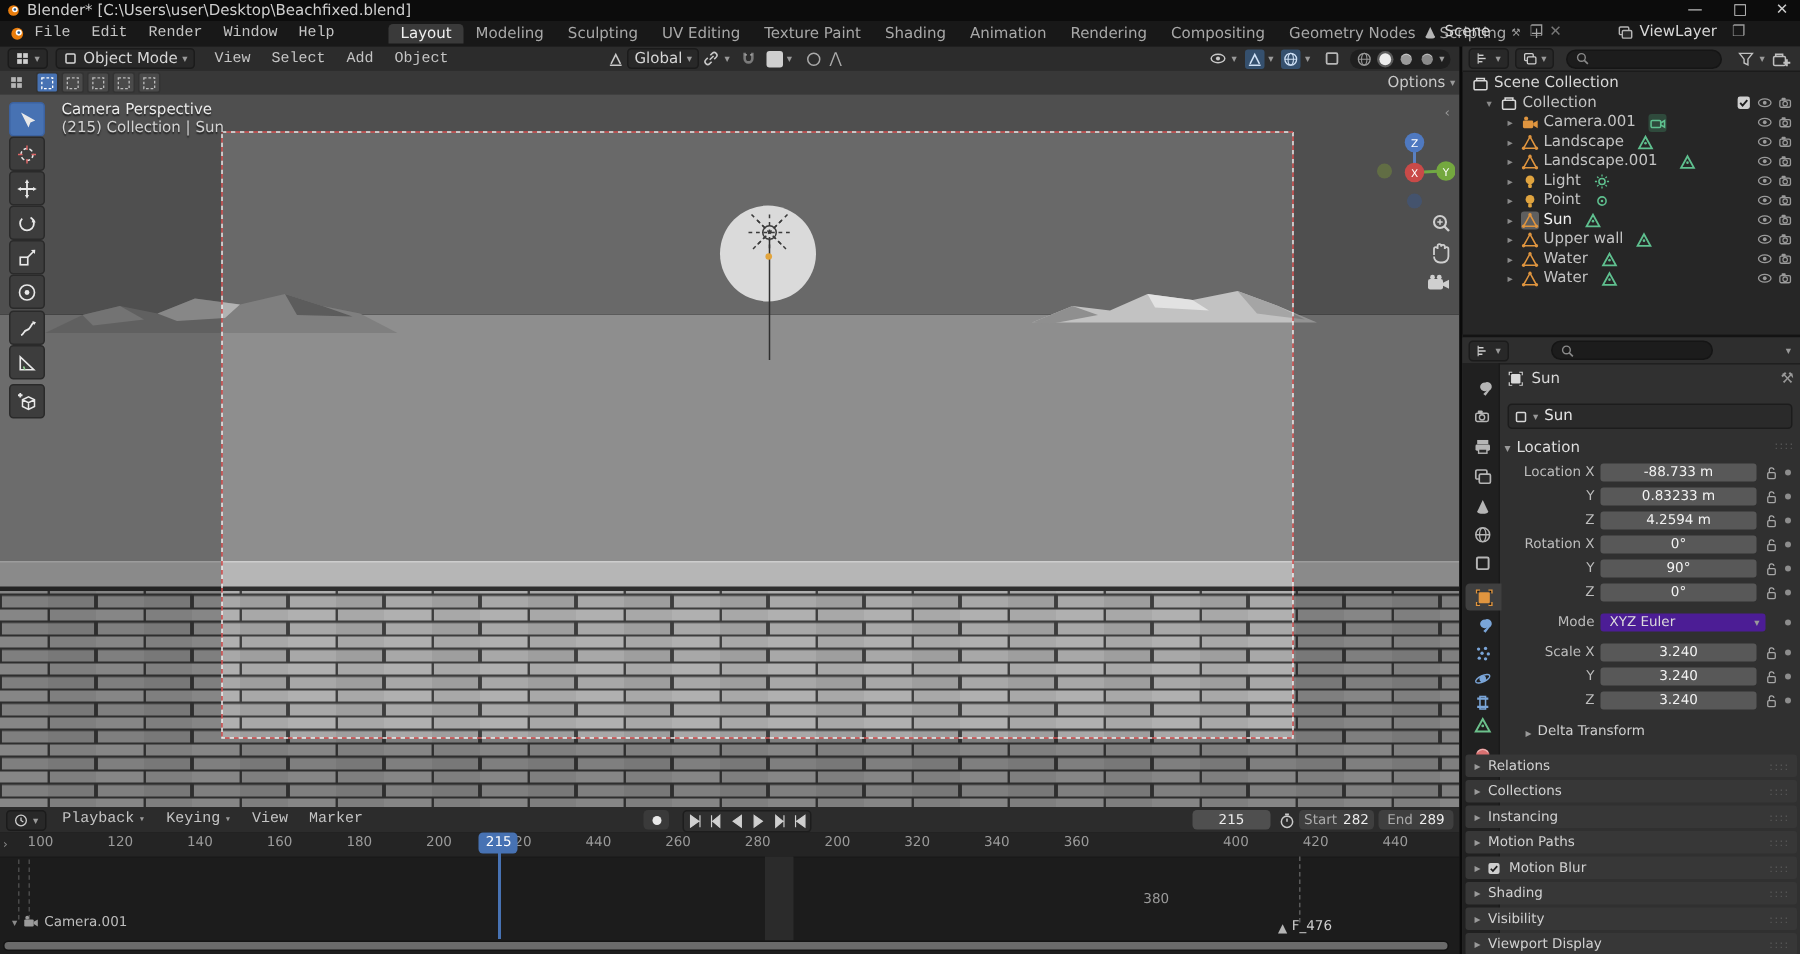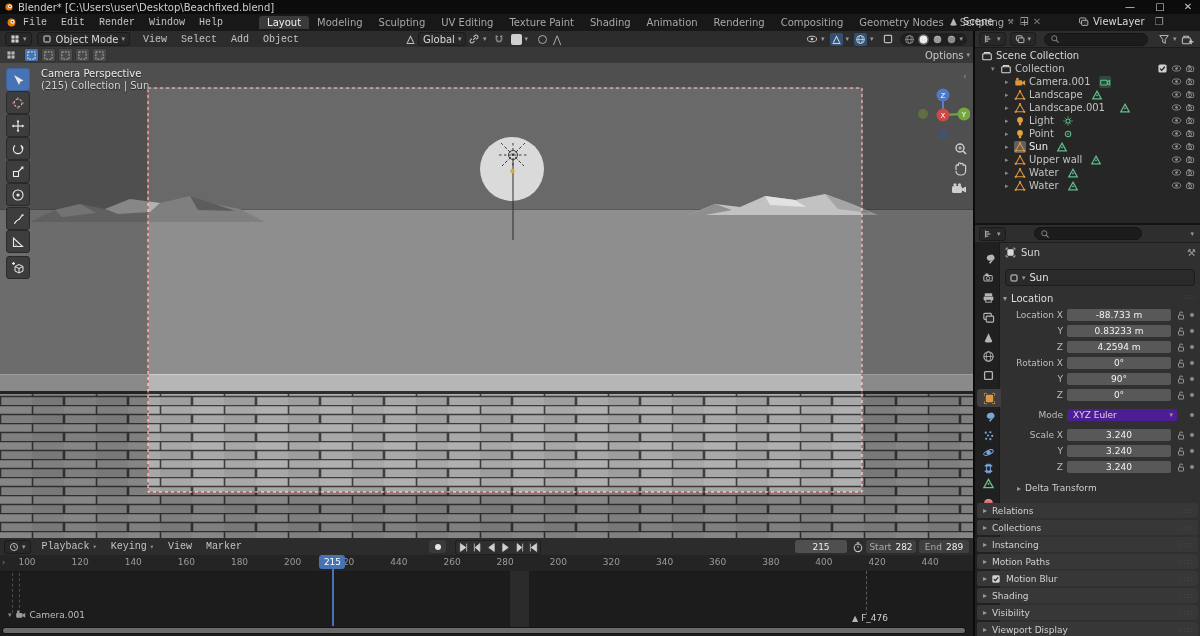--- a/index.html
+++ b/index.html
@@ -520,21 +520,21 @@
         <span class="tick" style="left: 239.52px;">180</span>
         <span class="tick" style="left: 292.65px;">200</span>
         <span class="tick" style="left: 345.78px;">220</span>
         <span class="tick" style="left: 398.91px;">440</span>
         <span class="tick" style="left: 452.04px;">260</span>
         <span class="tick" style="left: 505.17px;">280</span>
         <span class="tick" style="left: 558.3px;">200</span>
         <span class="tick" style="left: 611.43px;">320</span>
         <span class="tick" style="left: 664.56px;">340</span>
         <span class="tick" style="left: 717.69px;">360</span>
-        <span class="tick" style="left: 770.82px;">380</span>
+        <span class="tick" style="left: 770.82px; margin-top: 38px;">380</span>
         <span class="tick" style="left: 823.95px;">400</span>
         <span class="tick" style="left: 877.08px;">420</span>
         <span class="tick" style="left: 930.21px;">440</span>
       </div>
     <div id="tl-tracks" class="abs" style="left:0;top:33px;width:973px;height:56px;">
         <div style="left: 510.483px; top: 0px; width: 18.5955px; height: 56px; background: rgb(43, 43, 43); position: absolute;"></div>
         <div style="left: 12px; top: 2px; width: 0px; height: 40px; border-left: 1px dashed rgb(74, 74, 74); position: absolute;"></div>
         <div style="left: 19px; top: 2px; width: 0px; height: 40px; border-left: 1px dashed rgb(74, 74, 74); position: absolute;"></div>
         <div style="left: 866px; top: 0px; width: 0px; height: 44px; border-left: 1px dashed rgb(90, 90, 90); position: absolute;"></div>
         <div style="left: 852px; top: 42px; position: absolute; display: flex; align-items: center;">

